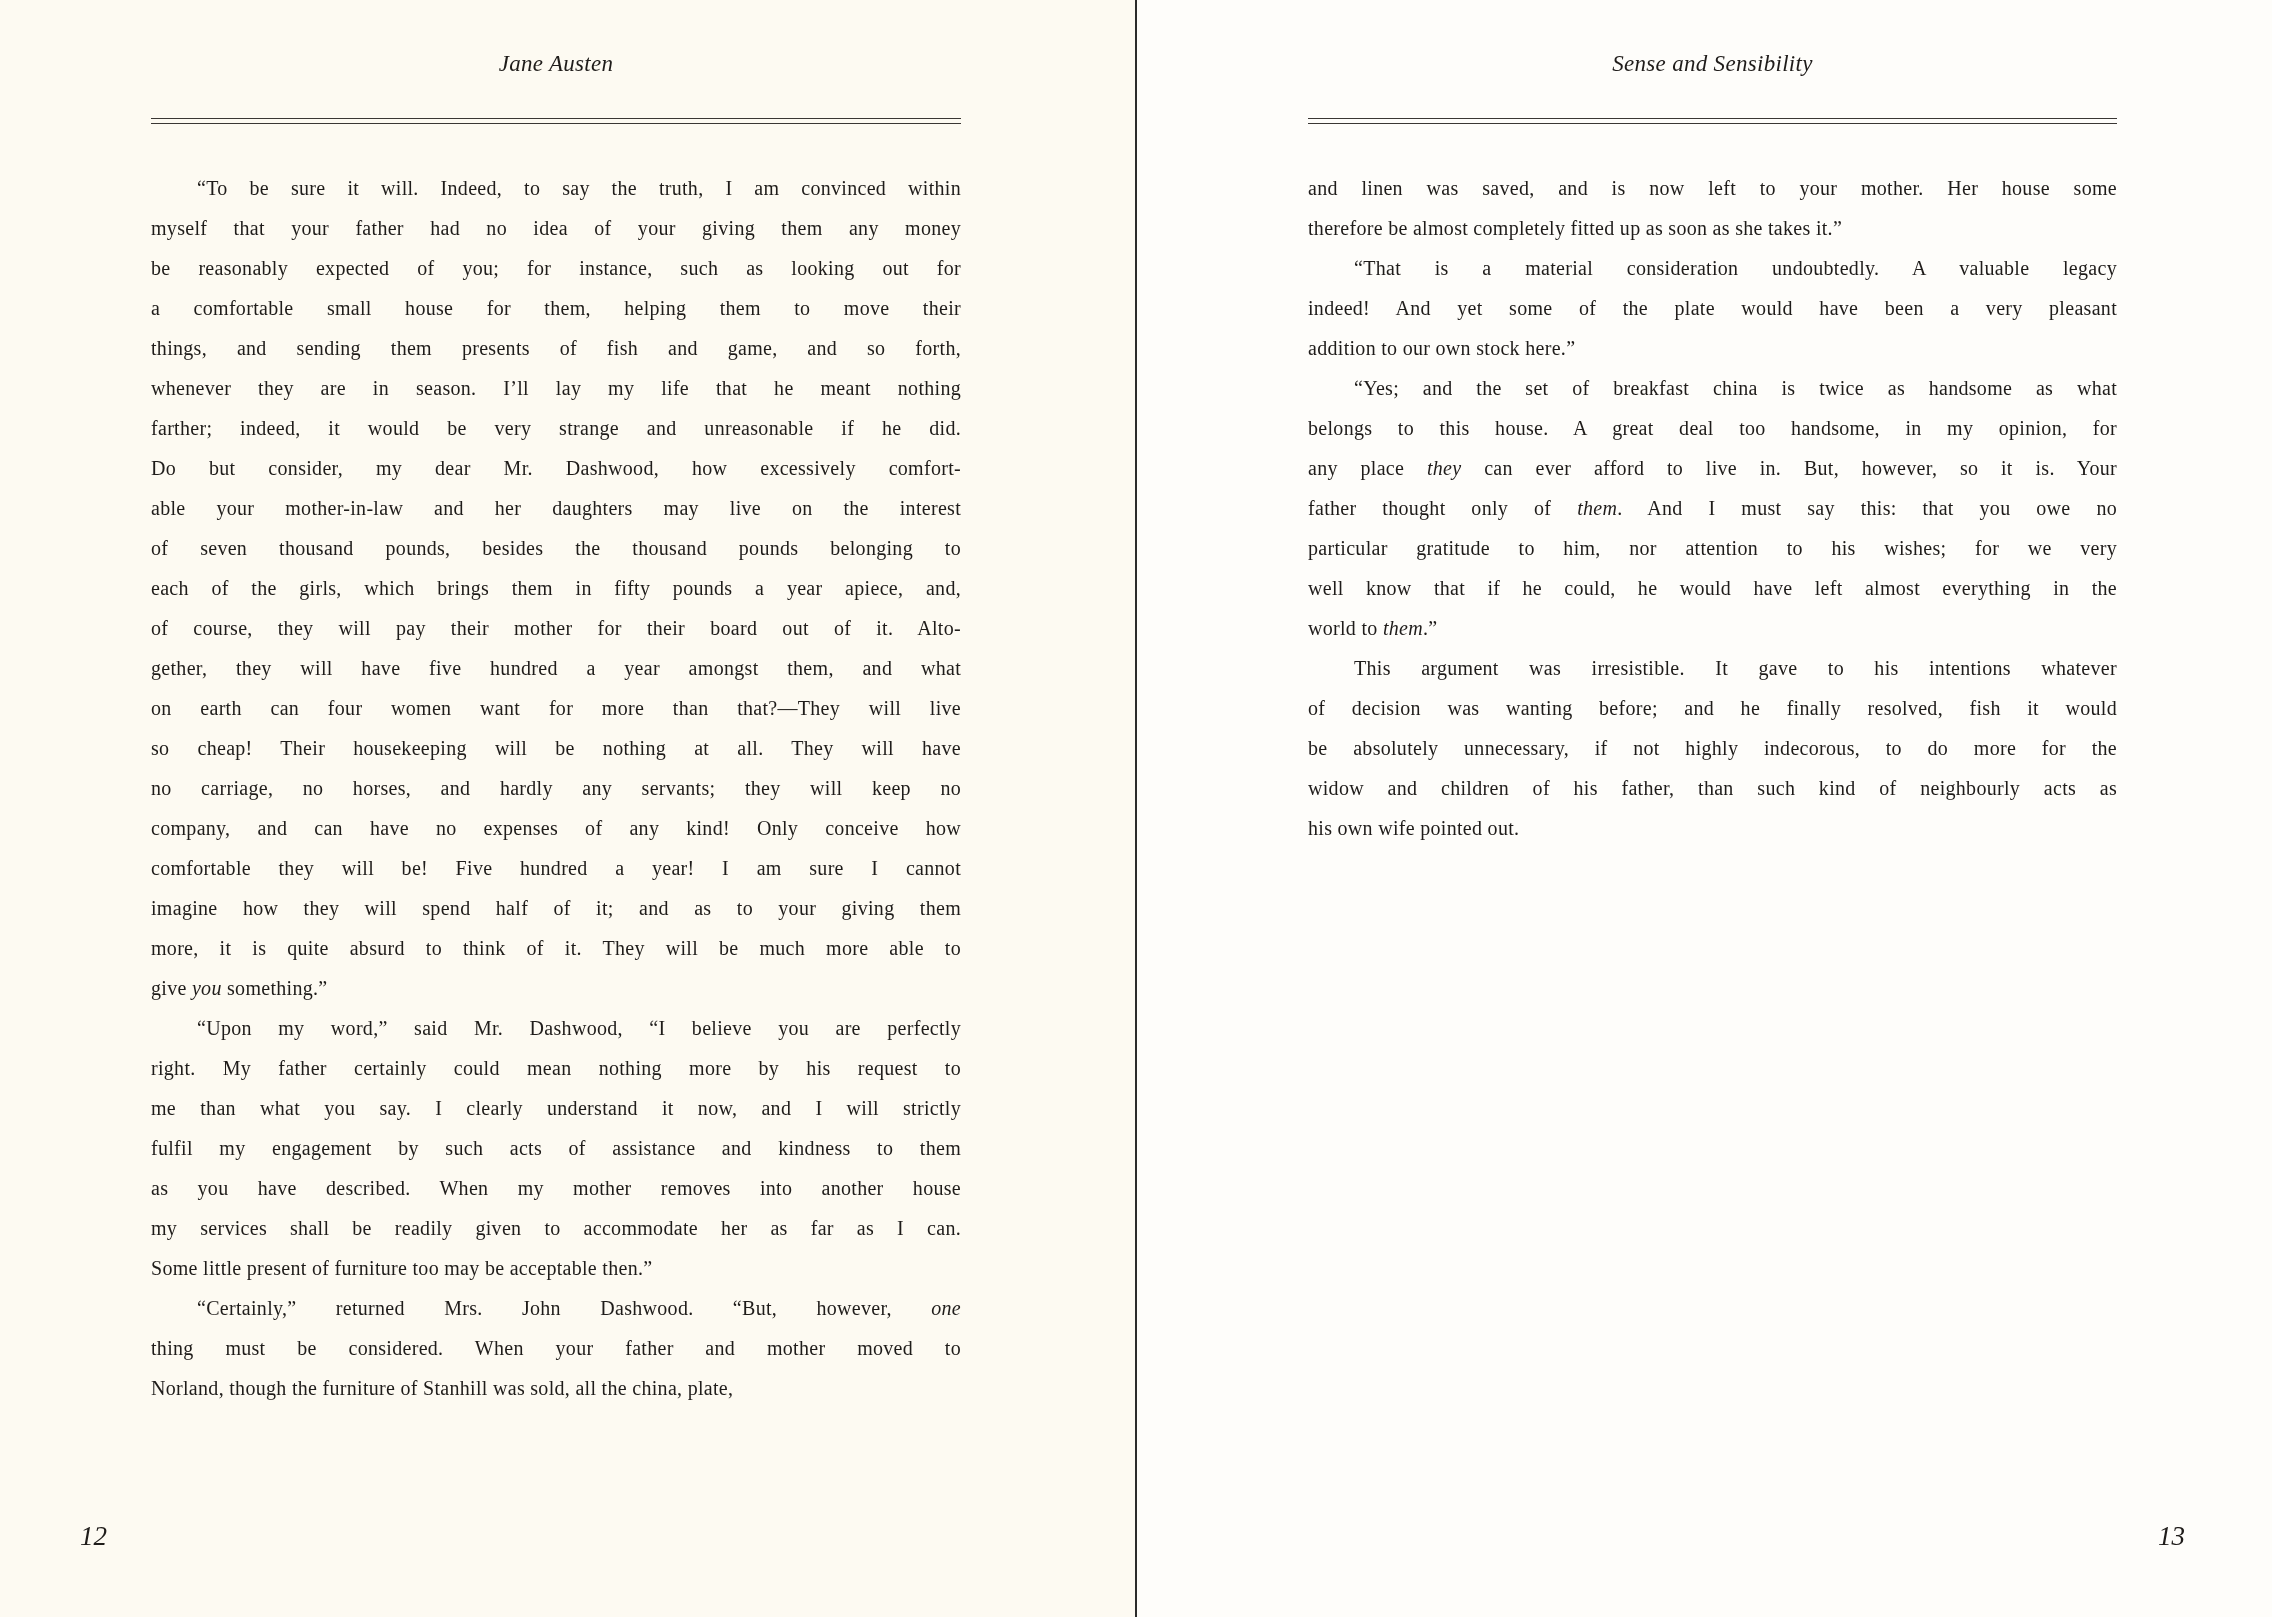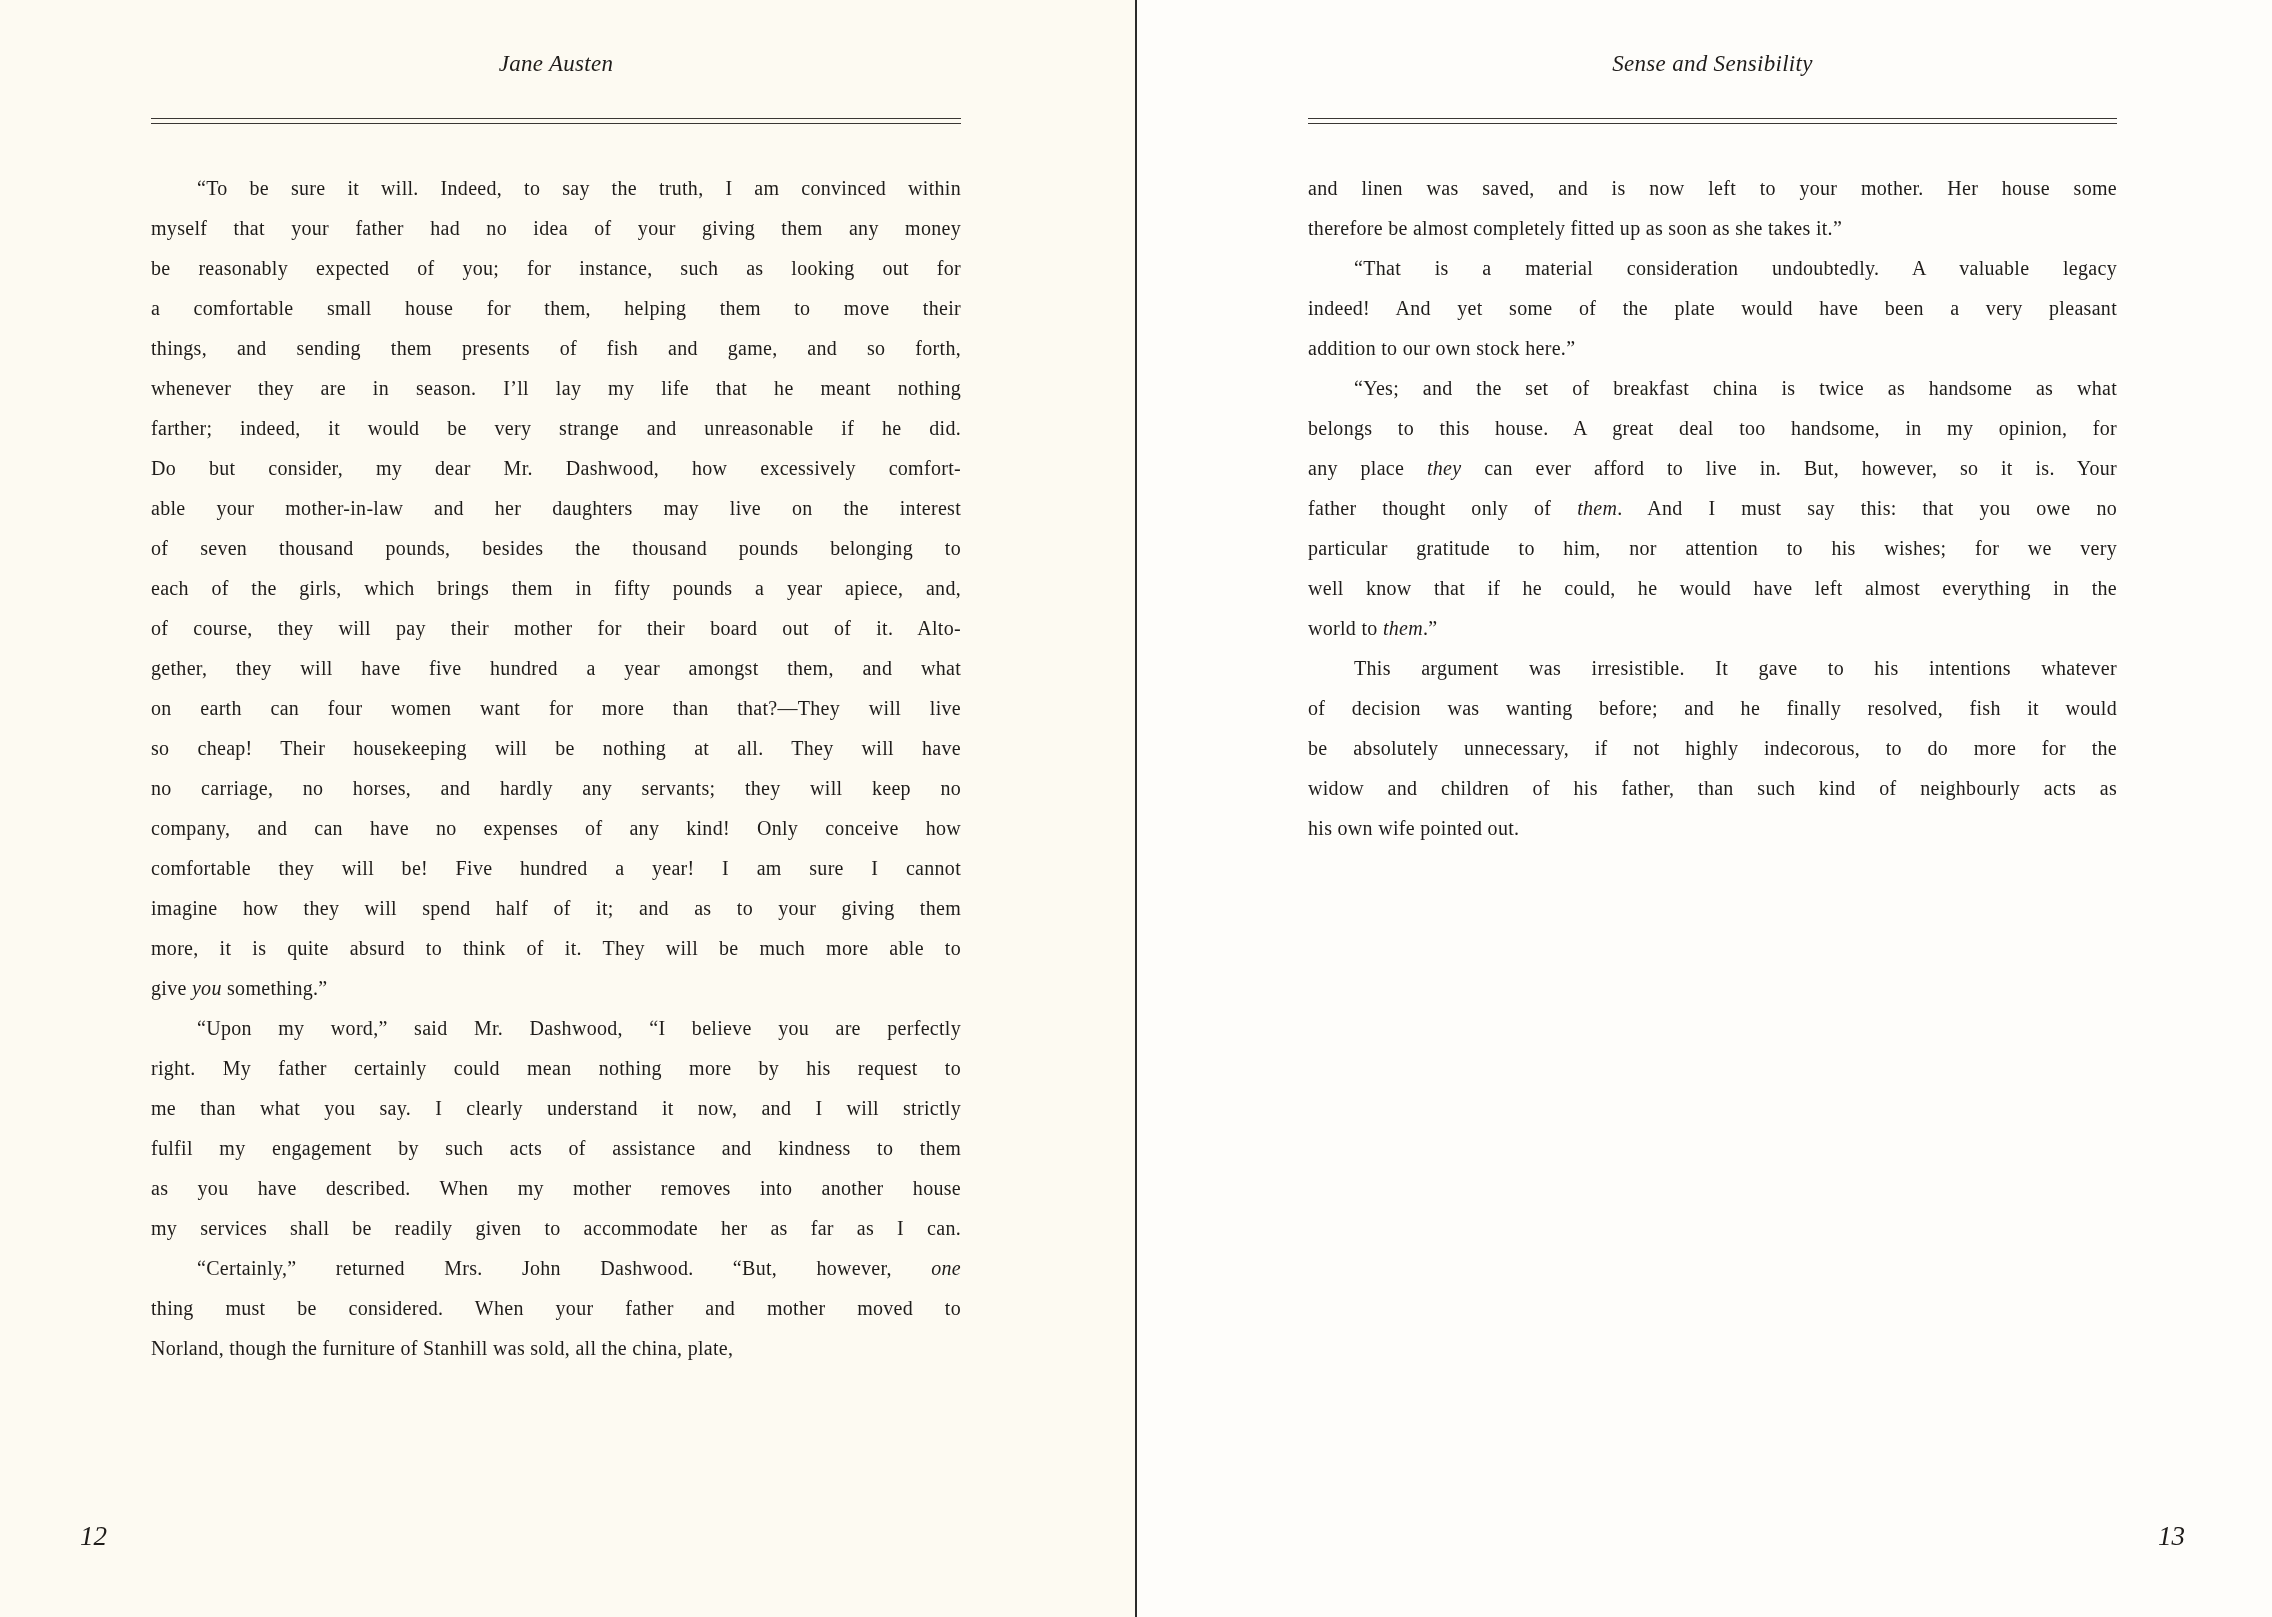--- a/index.html
+++ b/index.html
@@ -109,20 +109,21 @@
           <div class="line"><span>more, it is quite absurd to think of it. They will be much more able to</span></div>
           <div class="line last"><span>give </span><i>you</i><span> something.”</span></div>
         </div>
         <div class="para">
           <div class="line indent"><span>“Upon my word,” said Mr. Dashwood, “I believe you are perfectly</span></div>
           <div class="line"><span>right. My father certainly could mean nothing more by his request to</span></div>
           <div class="line"><span>me than what you say. I clearly understand it now, and I will strictly</span></div>
           <div class="line"><span>fulfil my engagement by such acts of assistance and kindness to them</span></div>
           <div class="line"><span>as you have described. When my mother removes into another house</span></div>
           <div class="line"><span>my services shall be readily given to accommodate her as far as I can.</span></div>
+          <div class="line last"><span>Some little present of furniture too may be acceptable then.”</span></div>
         </div>
         <div class="para">
           <div class="line indent"><span>“Certainly,” returned Mrs. John Dashwood. “But, however, </span><i>one</i></div>
           <div class="line"><span>thing must be considered. When your father and mother moved to</span></div>
           <div class="line last"><span>Norland, though the furniture of Stanhill was sold, all the china, plate,</span></div>
         </div>
       </div>
     <div class="page-number">12</div>
   </section>
 

